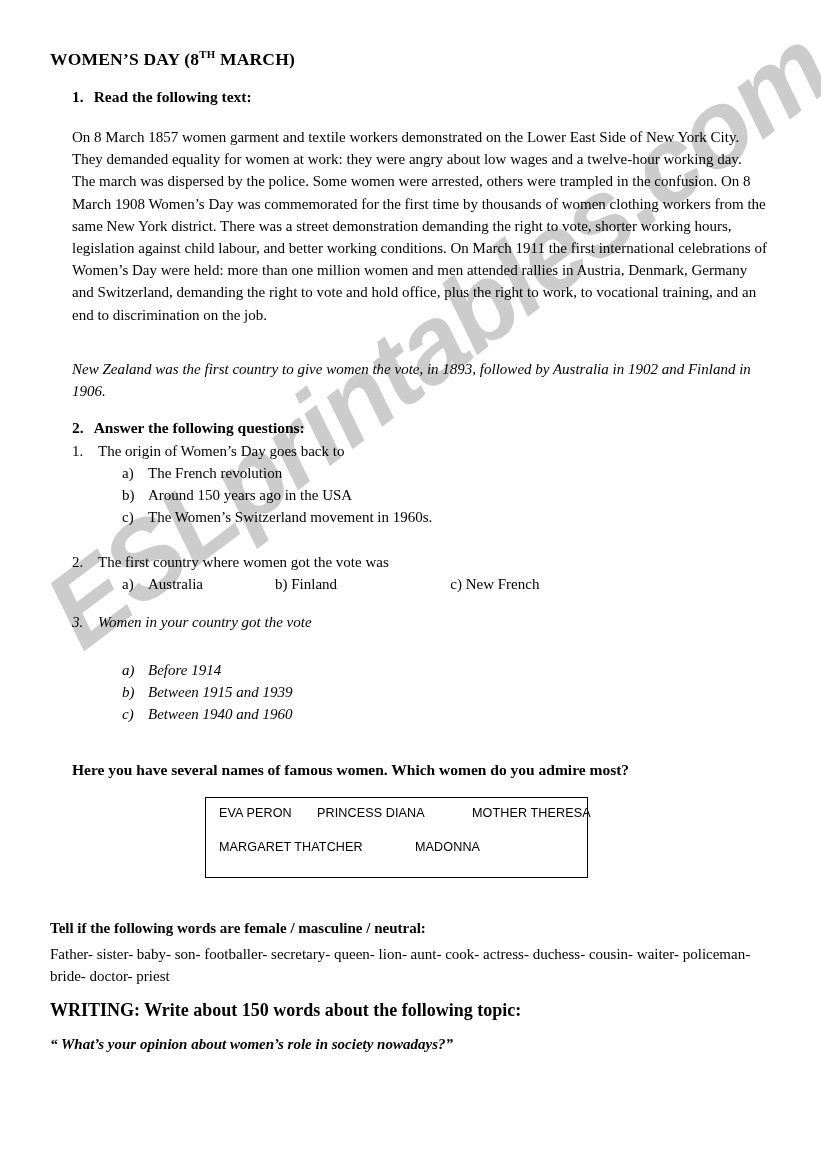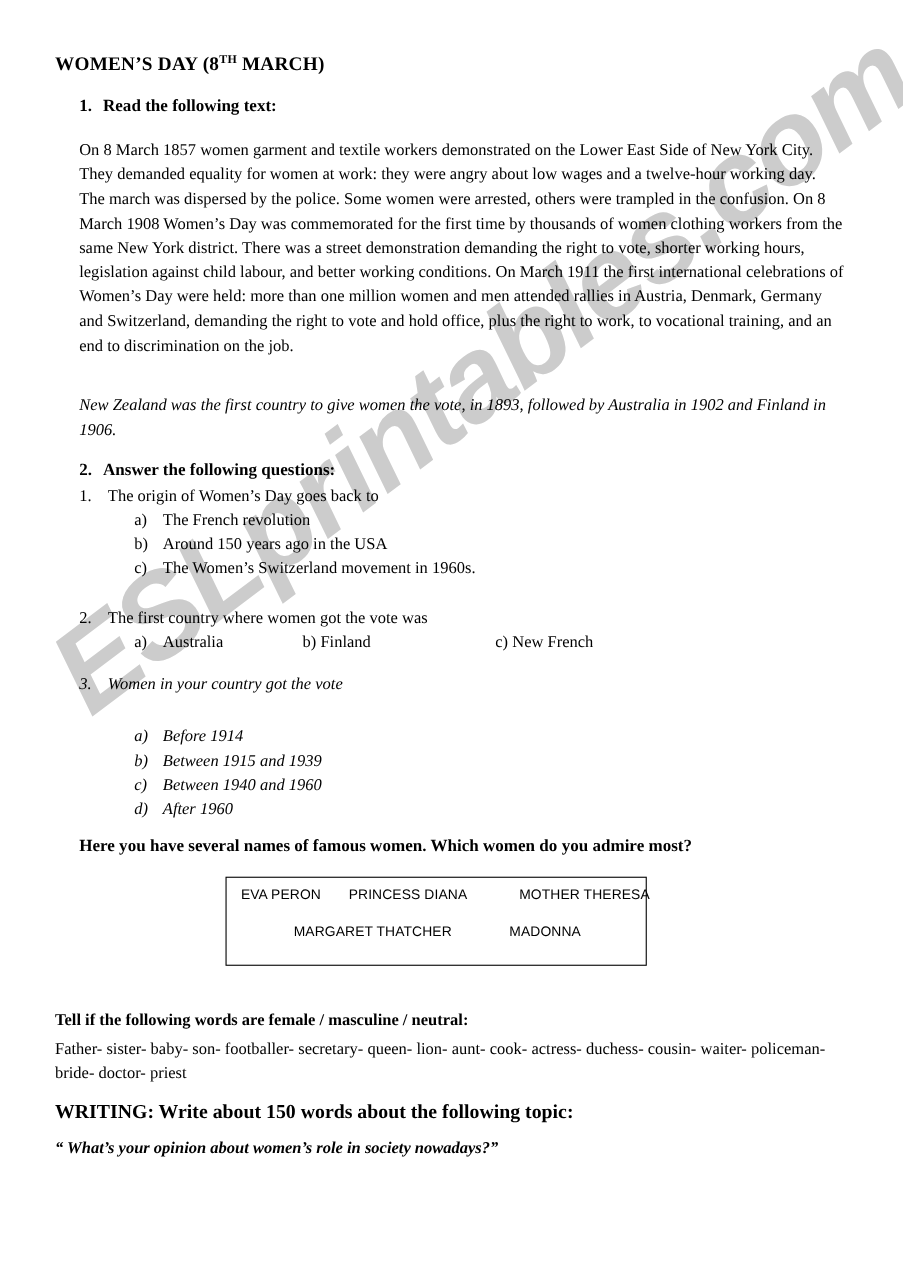--- a/index.html
+++ b/index.html
@@ -136,21 +136,21 @@
     position: absolute;
     font-family: "Liberation Sans", "DejaVu Sans", sans-serif;
     font-size: 12.6px;
     letter-spacing: 0.1px;
     white-space: nowrap;
   }
   #names-row-1 { left: 13px; top: 8px; }
   #names-row-2 { left: 13px; top: 42px; }
   #names-row-1 .n1 { display: inline-block; width: 98px; }
   #names-row-1 .n2 { display: inline-block; width: 155px; }
-  #names-row-2 .n1 { display: inline-block; width: 196px; margin-left: 48px; }
+  #names-row-2 .n1 { display: inline-block; width: 196px; }
 
   .gender-heading {
     position: absolute;
     left: 50px;
     top: 906px;
     font-size: 15px;
     font-weight: bold;
     margin-top: 14px;
   }
   .words-list {
@@ -233,23 +233,20 @@
       <div class="opts-gap"></div>
       <div class="opt">
         <span class="ol">a)</span><span>Before 1914</span>
       </div>
       <div class="opt">
         <span class="ol">b)</span><span>Between 1915 and 1939</span>
       </div>
       <div class="opt">
         <span class="ol">c)</span><span>Between 1940 and 1960</span>
       </div>
-      <div class="opt">
-        <span class="ol">d)</span><span>After 1960</span>
-      </div>
     </div>
 
     <div class="famous-heading">Here you have several names of famous women. Which women do you admire most?</div>
 
     <div class="names-box">
       <div class="names-row" id="names-row-1">
         <span class="n1">EVA PERON</span><span class="n2">PRINCESS DIANA</span><span>MOTHER THERESA</span>
       </div>
       <div class="names-row" id="names-row-2">
         <span class="n1">MARGARET THATCHER</span><span>MADONNA</span>

